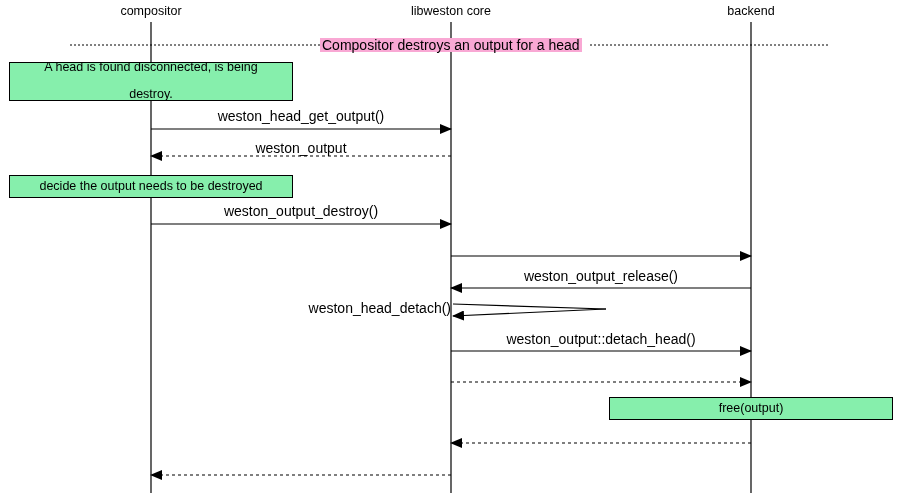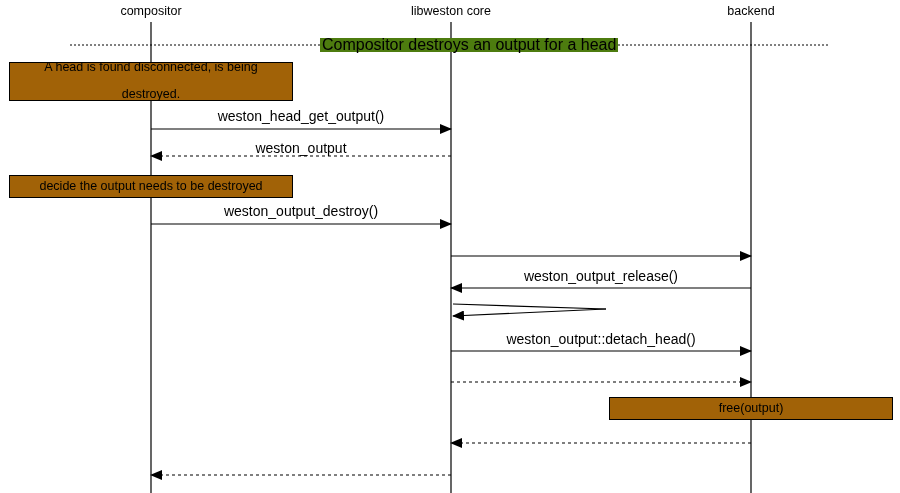--- a/index.html
+++ b/index.html
@@ -32,29 +32,29 @@
   }
   .participant-label {
     text-align: center;
     font-size: 12.5px;
   }
   .msg-label {
     text-align: center;
     font-size: 14px;
   }
   .divider-label {
-    font-size: 16px;
-    background: #4d7c0f;
+    font-size: 14px;
+    background: #f9a8d4;
     padding: 0 2px;
   }
   .note {
     position: absolute;
     box-sizing: border-box;
     border: 1px solid #000000;
-    background: #a16207;
+    background: #86efac;
     font-size: 12.5px;
     line-height: 13.5px;
     text-align: center;
     display: flex;
     align-items: center;
     justify-content: center;
     padding: 2px 4px;
   }
   .note-text {
     display: block;
@@ -116,38 +116,39 @@
   <div class="lbl participant-label" style="left:91px; top:4px; width:120px;">compositor</div>
   <div class="lbl participant-label" style="left:381px; top:4px; width:140px;">libweston core</div>
   <div class="lbl participant-label" style="left:691px; top:4px; width:120px;">backend</div>
 
   <div class="lbl divider-label" style="left:320px; top:38px;">Compositor destroys an output for a head</div>
 
   <div class="note" style="left:9px; top:62px; width:284px; height:39px;">
     <span class="note-text">
       <span>A head is found disconnected, is being</span><br>
       <br>
-      <span>destroyed.</span>
+      <span>destroy.</span>
     </span>
   </div>
 
   <div class="note" style="left:9px; top:175px; width:284px; height:23px;">
     <span class="note-text">decide the output needs to be destroyed</span>
   </div>
 
   <div class="note" style="left:609px; top:397px; width:284px; height:23px;justify-content:center;">
     <span class="note-text">free(output)</span>
   </div>
 
   <div class="lbl msg-label" style="left:171px; top:109px; width:260px;">weston_head_get_output()</div>
 
   <div class="lbl msg-label" style="left:171px; top:141px; width:260px;">weston_output</div>
 
   <div class="lbl msg-label" style="left:171px; top:204px; width:260px;">weston_output_destroy()</div>
 
 
   <div class="lbl msg-label" style="left:471px; top:269px; width:260px;">weston_output_release()</div>
 
+  <div class="lbl msg-label" style="left:291px; top:301px; width:160px; text-align:right;">weston_head_detach()</div>
 
   <div class="lbl msg-label" style="left:471px; top:332px; width:260px;">weston_output::detach_head()</div>
 
 
 </div>
 
 </body></html>

